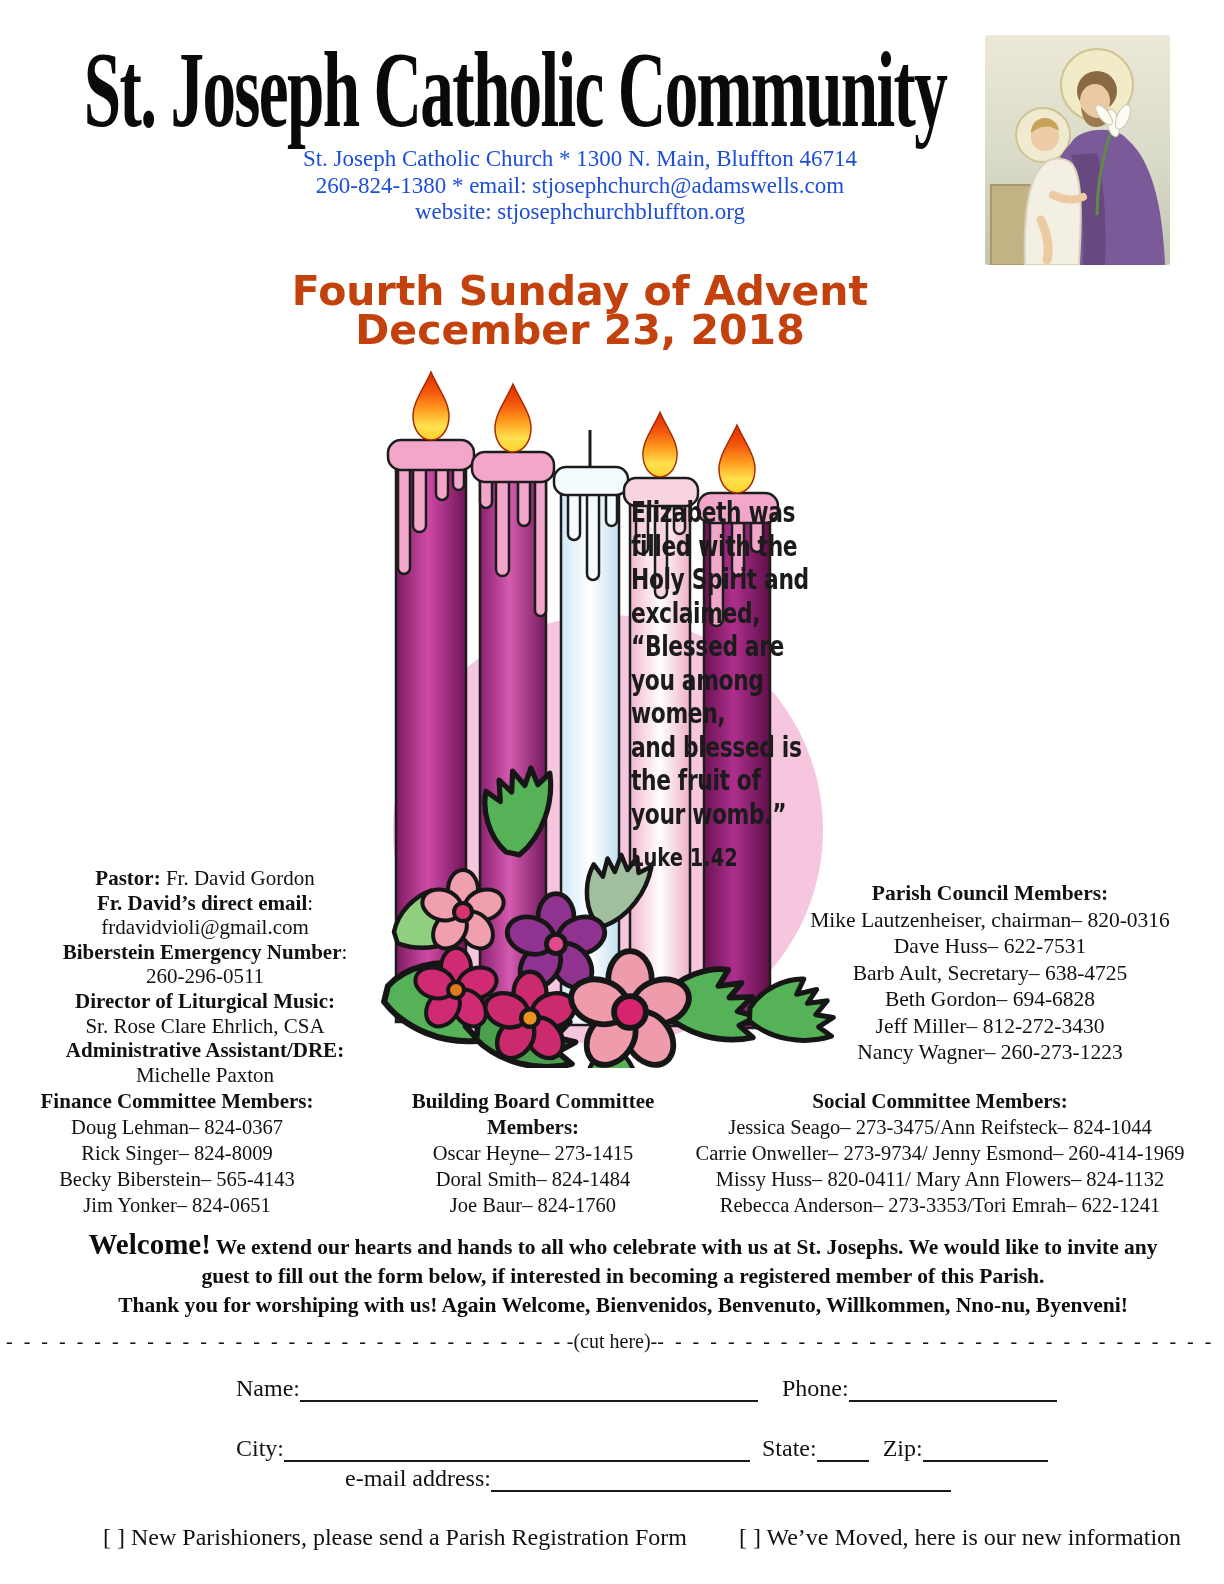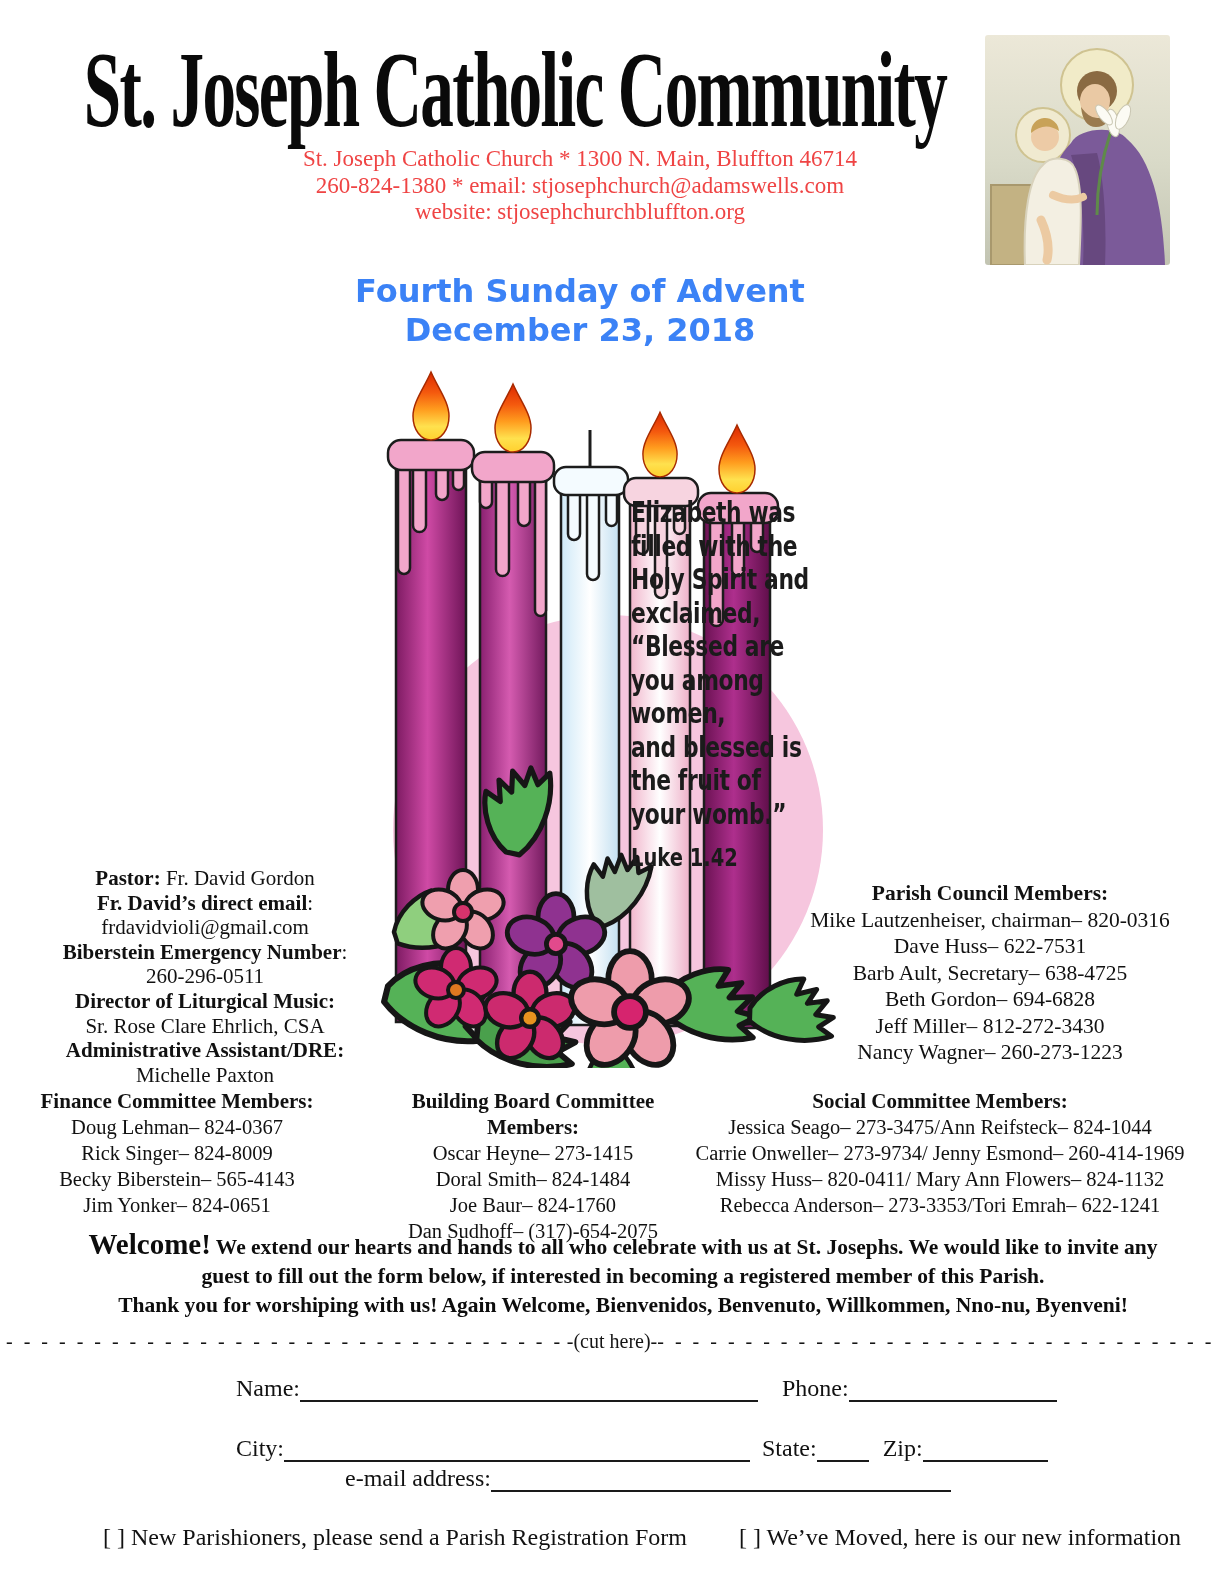--- a/index.html
+++ b/index.html
@@ -5,26 +5,26 @@
   html,body{margin:0;padding:0;background:#ffffff;}
   .page{position:relative;width:1224px;height:1584px;background:#ffffff;overflow:hidden;
         font-family:"Liberation Serif","DejaVu Serif",serif;color:#111;}
   .b{font-weight:bold;}
 
   
   .masthead-title{position:absolute;top:30px;left:0;width:1030px;text-align:center;
     font-family:"Liberation Serif",serif;font-weight:bold;font-size:80px;white-space:nowrap;
     transform:scale(0.84,1.34);transform-origin:50% 0;letter-spacing:-2px;color:#0a0a0a;}
   .masthead-contact{position:absolute;top:146px;left:0;width:1160px;text-align:center;
-    font-size:23px;line-height:26.5px;color:#ef4444;}
+    font-size:23px;line-height:26.5px;color:#1d4ed8;}
   .stjoseph{position:absolute;top:35px;left:985px;width:185px;height:230px;}
 
   
   .occasion{position:absolute;top:272px;left:0;width:1160px;text-align:center;
-    font-family:"DejaVu Sans",sans-serif;font-weight:bold;font-size:32px;line-height:39px;color:#3b82f6;}
+    font-family:"DejaVu Sans",sans-serif;font-weight:bold;font-size:41px;line-height:39px;color:#c2410c;}
 
   
   .candles{position:absolute;top:360px;left:358px;width:478px;height:708px;}
 
   
   .scripture{position:absolute;top:496px;left:631px;width:300px;
     font-family:"DejaVu Sans",sans-serif;font-weight:bold;color:#1b1b1b;
     transform:scaleX(0.78);transform-origin:0 0;}
   .scripture .sline{font-size:28px;line-height:33.5px;letter-spacing:-0.5px;white-space:nowrap;}
   .scripture .sref{font-size:25px;margin-top:12px;}
@@ -306,21 +306,20 @@
     <div>Doug Lehman– 824-0367</div>
     <div>Rick Singer– 824-8009</div>
     <div>Becky Biberstein– 565-4143</div>
     <div>Jim Yonker– 824-0651</div>
   </div>
   <div class="committee c-bld">
     <div class="ct">Building Board Committee Members:</div>
     <div>Oscar Heyne– 273-1415</div>
     <div>Doral Smith– 824-1484</div>
     <div>Joe Baur– 824-1760</div>
-    <div>Dan Sudhoff– (317)-654-2075</div>
   </div>
   <div class="committee c-soc">
     <div class="ct">Social Committee Members:</div>
     <div>Jessica Seago– 273-3475/Ann Reifsteck– 824-1044</div>
     <div>Carrie Onweller– 273-9734/ Jenny Esmond– 260-414-1969</div>
     <div>Missy Huss– 820-0411/ Mary Ann Flowers– 824-1132</div>
     <div>Rebecca Anderson– 273-3353/Tori Emrah– 622-1241</div>
   </div>
 
   <div class="welcome">

